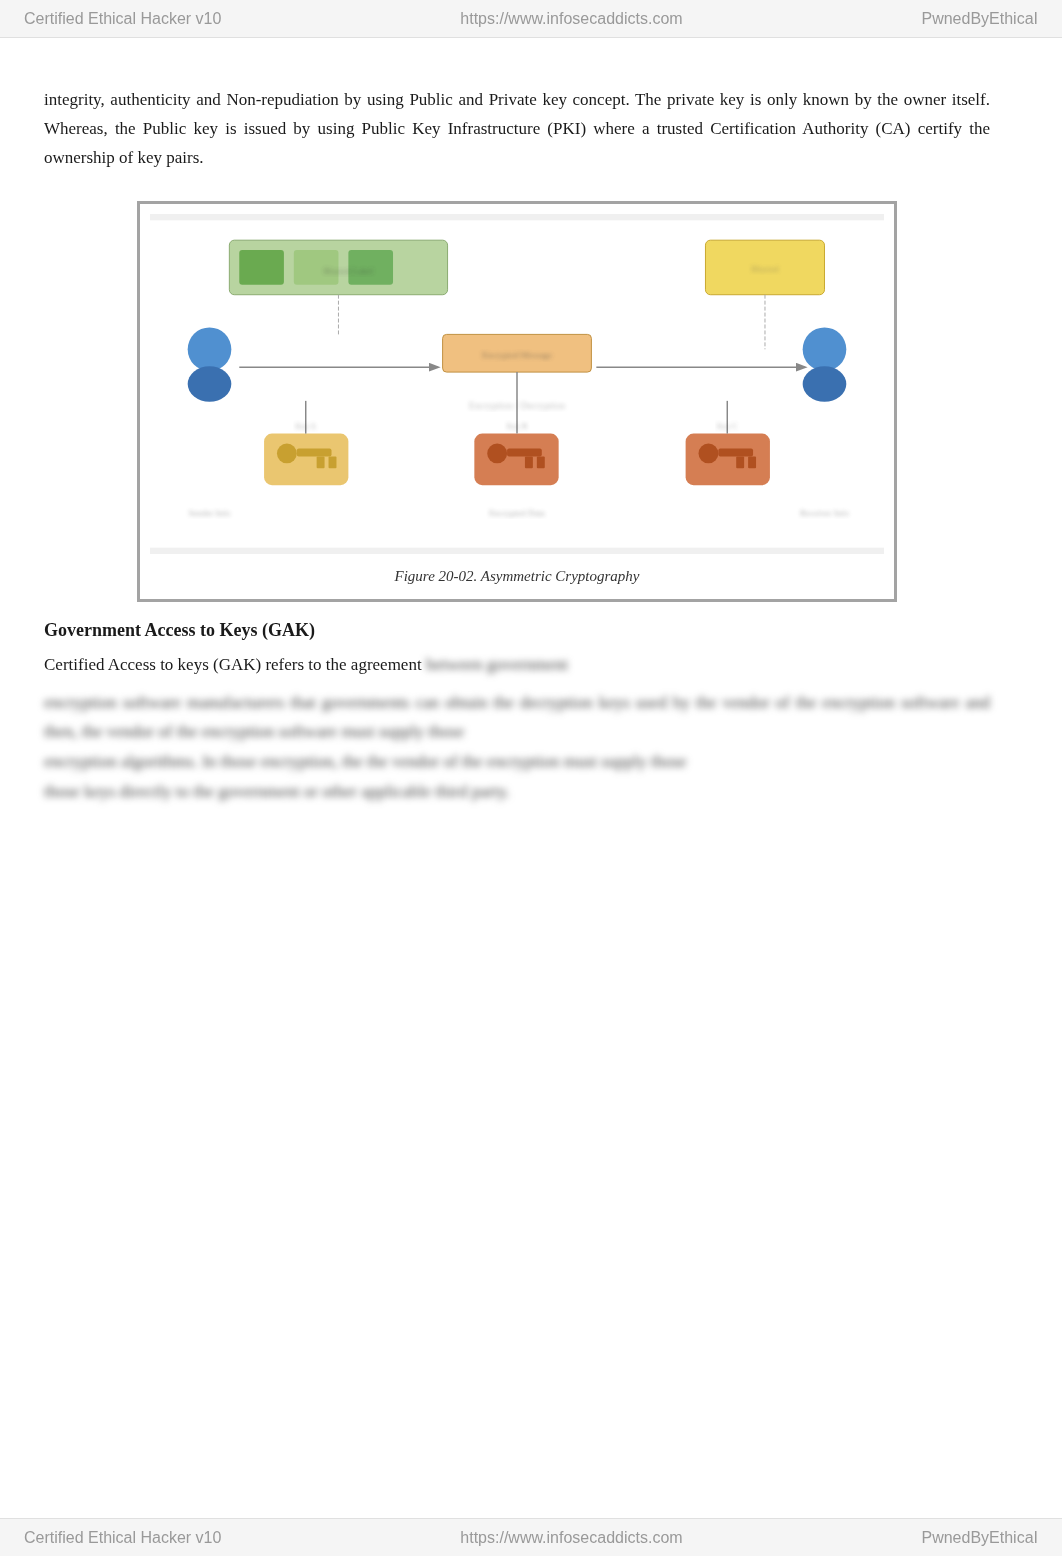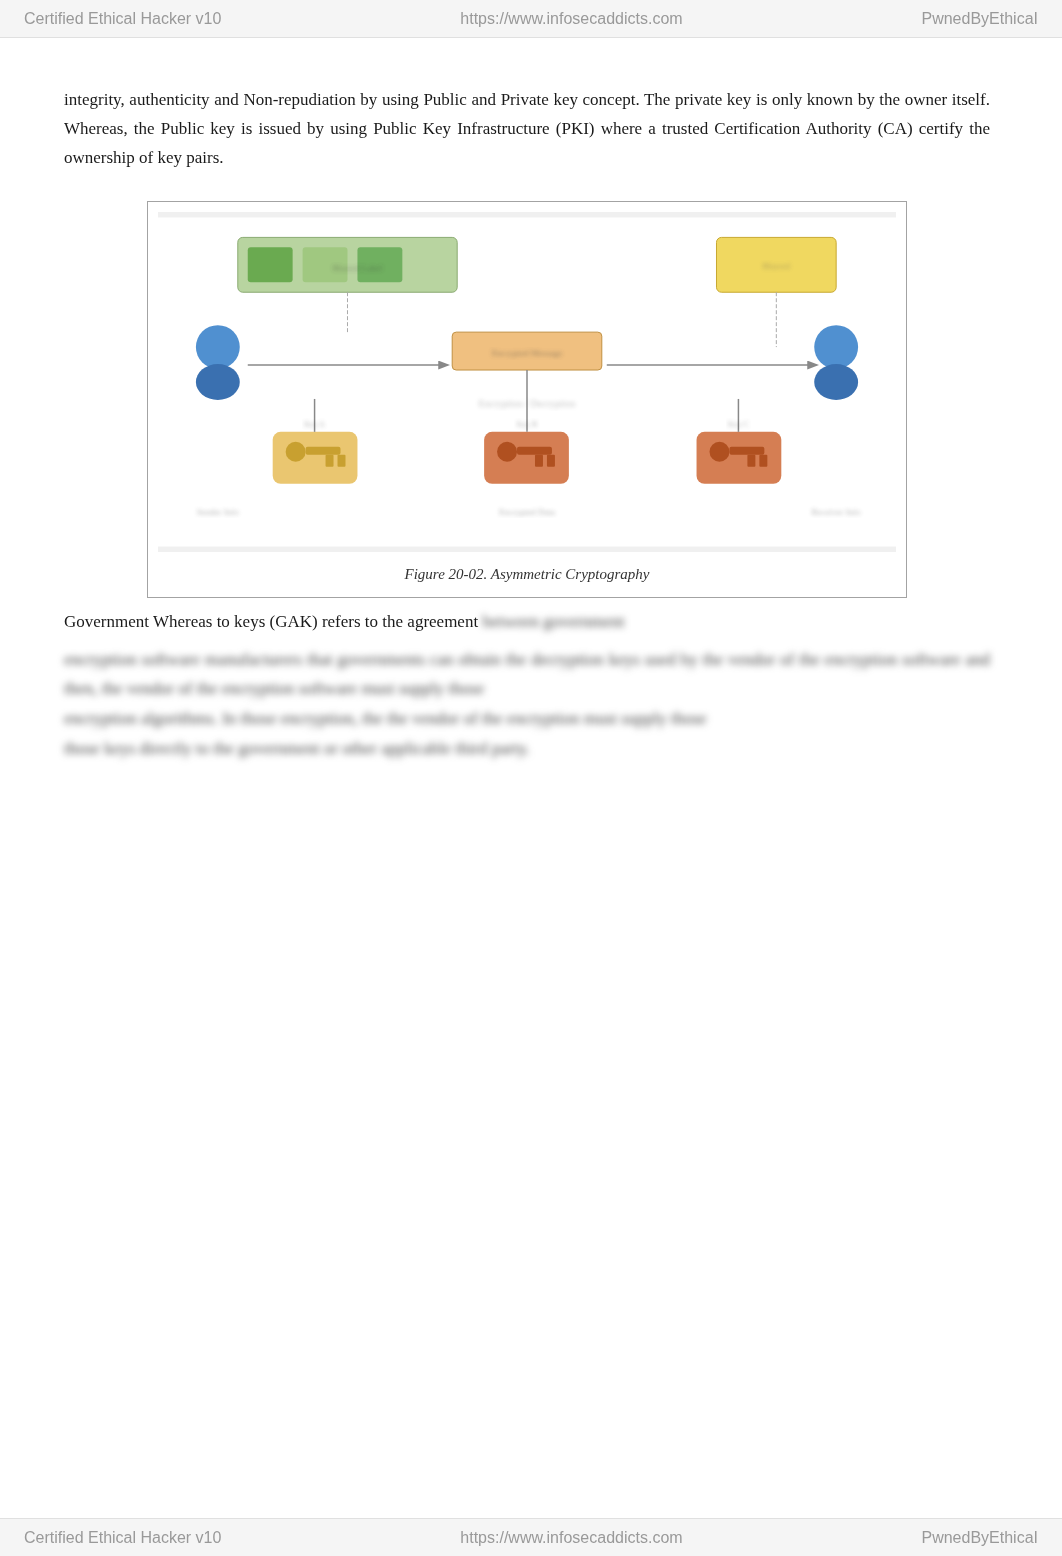--- a/index.html
+++ b/index.html
@@ -49,36 +49,36 @@
       align-items: center;
       justify-content: space-between;
       padding: 0 24px;
       position: absolute;
       bottom: 0;
       left: 0;
     }
 
     
     .content-area {
-      padding: 48px 72px 60px 64px;
+      padding: 48px 72px 60px 44px;
     }
 
     
     .body-text {
       font-size: 17px;
       line-height: 1.7;
       text-align: justify;
       color: #1a1a1a;
       margin-bottom: 24px;
     }
 
     
     .figure-container {
       margin: 28px auto 10px auto;
-      border: 1px solid #a3a3a3;
+      border: 3px solid #a3a3a3;
       padding: 10px;
       background: #fff;
       width: 760px;
       display: flex;
       flex-direction: column;
       align-items: center;
     }
 
     .figure-image {
       width: 100%;
@@ -230,23 +230,24 @@
           <line x1="620" y1="75" x2="620" y2="130" stroke="#aaa" stroke-width="1" stroke-dasharray="4,2"></line>
 
           <text x="370" y="190" text-anchor="middle" font-size="10" fill="#555" opacity="0.35" filter="url(#blur)">Encryption / Decryption</text>
 
         </svg>
       </div>
 
       <p class="figure-caption">Figure 20-02. Asymmetric Cryptography</p>
     </div>
 
+    <h2 class="section-heading">Government Access to Keys (GAK)</h2>
 
     <div class="gak-paragraph">
-      <span>Government  Whereas  to  keys  (GAK)  refers  to  the  agreement</span>
+      <span>Certified  Access  to  keys  (GAK)  refers  to  the  agreement</span>
       <span class="blurred-text">between government</span>
     </div>
 
     <div class="blurred-line">
       encryption software manufacturers that governments can obtain the decryption keys used by the vendor of the encryption software and then, the vendor of the encryption software must supply those
     </div>
     <div class="blurred-line">
       encryption algorithms. In those encryption, the the vendor of the encryption must supply those
     </div>
     <div class="blurred-line">

